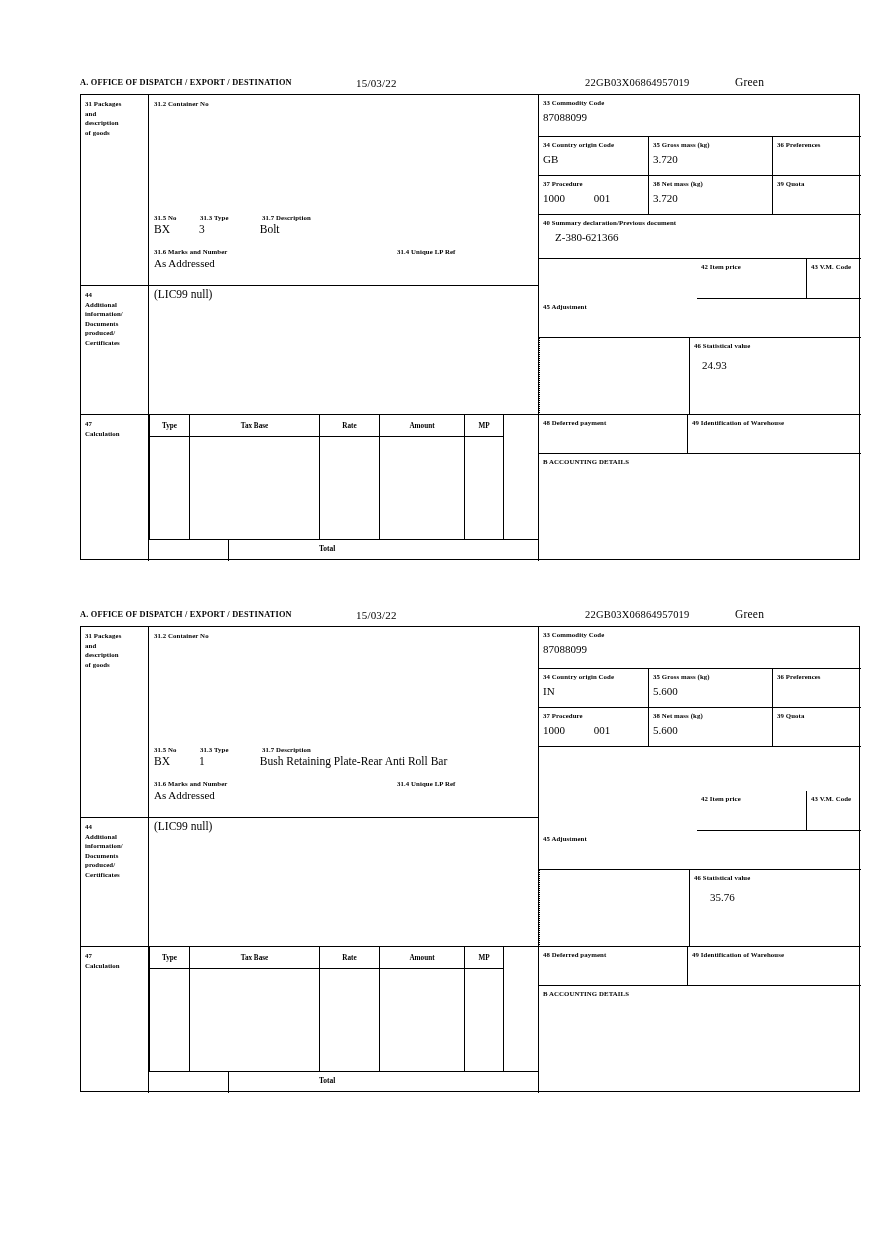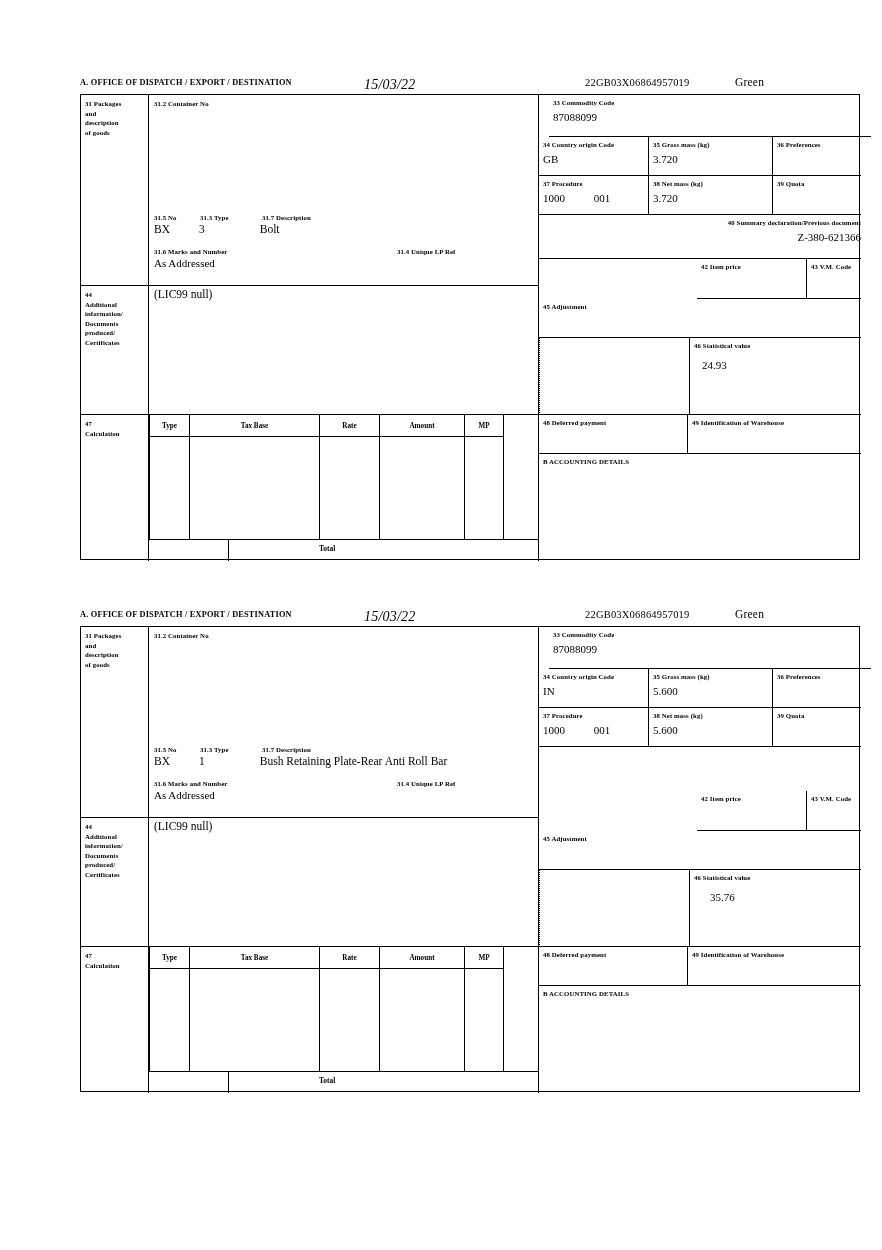--- a/index.html
+++ b/index.html
@@ -36,24 +36,23 @@
   }
   .hdr .office {
     position: absolute;
     left: 0;
     top: 0;
     font-weight: bold;
     font-size: 8.3px;
   }
   .hdr .date {
     position: absolute;
-    left: 284px;
+    left: 276px;
     top: -1px;
-    font-size: 14px;
-    font-style: italic;
+    font-size: 11px;
   }
   .hdr .mrn {
     position: absolute;
     left: 505px;
     top: -1px;
     font-size: 10.5px;
   }
   .hdr .lane {
     position: absolute;
     left: 655px;
@@ -99,28 +98,28 @@
   .goods .r315 .lbl { display: inline-block; }
   .goods .valrow { position: absolute; left: 5px; top: 128px; font-size: 11.5px; }
   .goods .r316 { position: absolute; left: 5px; top: 152px; }
   .goods .r314 { position: absolute; left: 248px; top: 152px; }
   .goods .addr { position: absolute; left: 5px; top: 162px; font-size: 11px; }
 
   .addinfo { left: 68px; top: 191px; width: 390px; height: 129px; }
   .addinfo .lic { position: absolute; left: 5px; top: 2px; font-size: 11.5px; }
 
   
-  .box33 { left: 468px; top: 0; width: 322px; height: 42px; padding: 3px 0 0 4px; }
+  .box33 { left: 458px; top: 0; width: 322px; height: 42px; padding: 3px 0 0 4px; }
   .box34 { left: 458px; top: 42px; width: 110px; height: 39px; padding: 3px 0 0 4px; }
   .box35 { left: 568px; top: 42px; width: 124px; height: 39px; padding: 3px 0 0 4px; }
   .box36 { left: 692px; top: 42px; width: 88px; height: 39px; padding: 3px 0 0 4px; }
   .box37 { left: 458px; top: 81px; width: 110px; height: 39px; padding: 3px 0 0 4px; }
   .box38 { left: 568px; top: 81px; width: 124px; height: 39px; padding: 3px 0 0 4px; }
   .box39 { left: 692px; top: 81px; width: 88px; height: 39px; padding: 3px 0 0 4px; }
-  .box40 { left: 458px; top: 120px; width: 322px; height: 44px; padding: 3px 0 0 4px; text-align: right; }
+  .box40 { left: 458px; top: 120px; width: 322px; height: 44px; padding: 3px 0 0 4px; }
   .box41 { left: 458px; top: 164px; width: 158px; height: 40px; padding: 3px 0 0 4px; }
   .box42 { left: 616px; top: 164px; width: 110px; height: 40px; padding: 3px 0 0 4px; }
   .box43 { left: 726px; top: 164px; width: 54px; height: 40px; padding: 3px 0 0 4px; }
   .box45 { left: 458px; top: 204px; width: 322px; height: 39px; padding: 3px 0 0 4px; }
   .lowerright { left: 458px; top: 243px; width: 322px; height: 77px; }
   .dotted-v {
     position: absolute;
     left: 0; top: 0;
     width: 0; height: 77px;
     border-left: 1.3px dotted #000;

